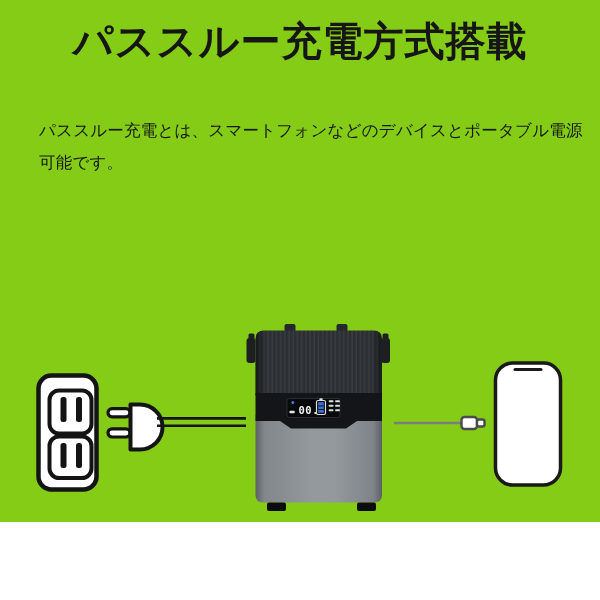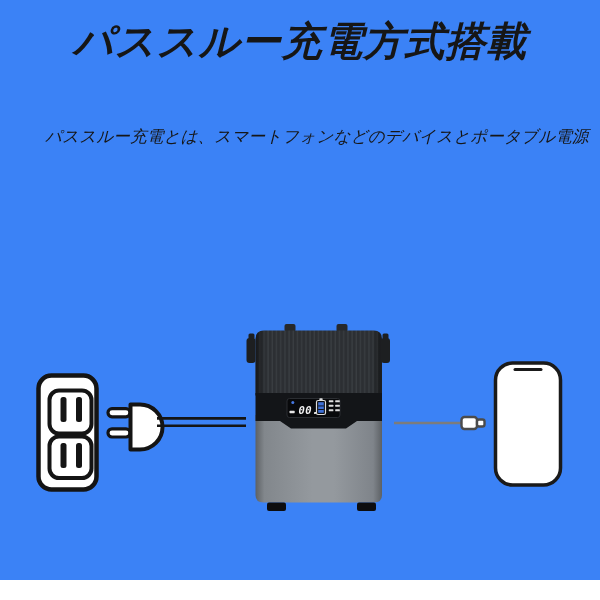--- a/index.html
+++ b/index.html
@@ -3,38 +3,38 @@
 <meta charset="utf-8">
 <style>
   html, body { margin: 0; padding: 0; }
   body {
     width: 600px; height: 600px;
     background: #ffffff;
     font-family: "Liberation Sans", "DejaVu Sans", sans-serif;
     color: #161616;
     overflow: hidden;
   }
-  .page { position: relative; width: 600px; height: 580px; background: #3b82f6; font-style: italic; }
+  .page { position: relative; width: 600px; height: 522px; background: #84cc16; }
 
   .title {
     position: absolute;
     top: 16px; left: 0; right: 0;
     margin: 0;
     text-align: center;
     font-size: 40px;
     font-weight: bold;
     letter-spacing: 1px;
     line-height: 50px;
     color: #161616;
   }
 
   .desc {
     position: absolute;
     top: 103px; left: 28px; width: 546px;
-    margin: 17px;
+    margin: 11px;
   }
   .desc-line {
     display: block;
     height: 32px;
     line-height: 32px;
     font-size: 16.5px;
     letter-spacing: 0.2px;
     white-space: nowrap;
     color: #161616;
   }
@@ -47,20 +47,21 @@
 </style>
 </head>
 <body>
 
 <div class="page">
 
   <h1 class="title">パススルー充電方式搭載</h1>
 
   <p class="desc">
     <span class="desc-line">パススルー充電とは、スマートフォンなどのデバイスとポータブル電源</span>
+    <span class="desc-line">可能です。</span>
   </p>
 
   <svg class="diagram" width="600" height="290" viewBox="0 0 600 290" xmlns="http://www.w3.org/2000/svg">
     <defs>
       <pattern id="ribs" width="4.2" height="6" patternUnits="userSpaceOnUse">
         <rect width="4.2" height="6" fill="#2c2f33"></rect>
         <rect x="2.9" width="1.2" height="6" fill="#3a3e43"></rect>
       </pattern>
       <linearGradient id="edgeShade" x1="0" y1="0" x2="1" y2="0">
         <stop offset="0" stop-color="#000" stop-opacity="0.5"></stop>

